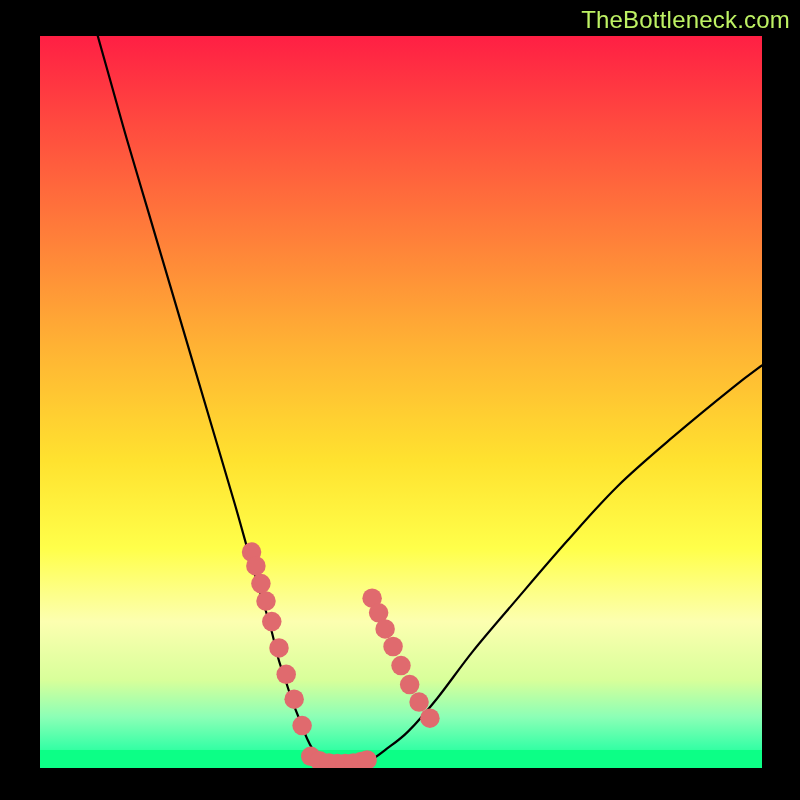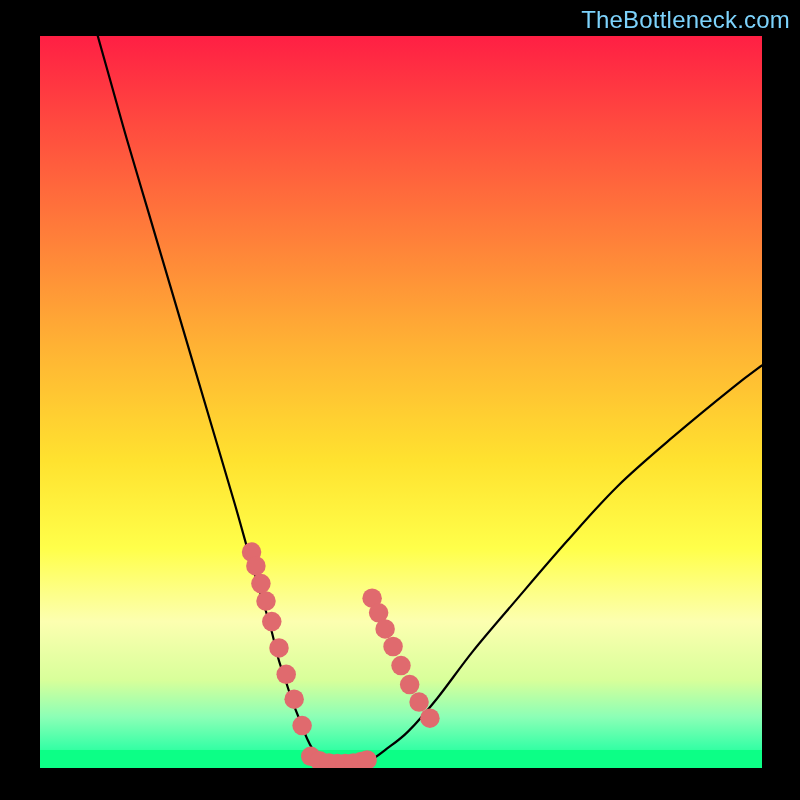--- a/index.html
+++ b/index.html
@@ -51,21 +51,21 @@
     position: absolute;
     left: 0;
     top: 0;
     width: 722px;
     height: 732px;
   }
   .watermark {
     position: absolute;
     top: 6px;
     right: 10px;
-    color: #7dd3fc;
+    color: #bef264;
     font-size: 24px;
     font-weight: 500;
     letter-spacing: 0.2px;
   }
   .dot {
     fill: #e06a6e;
   }
 </style>
 </head>
 <body>

